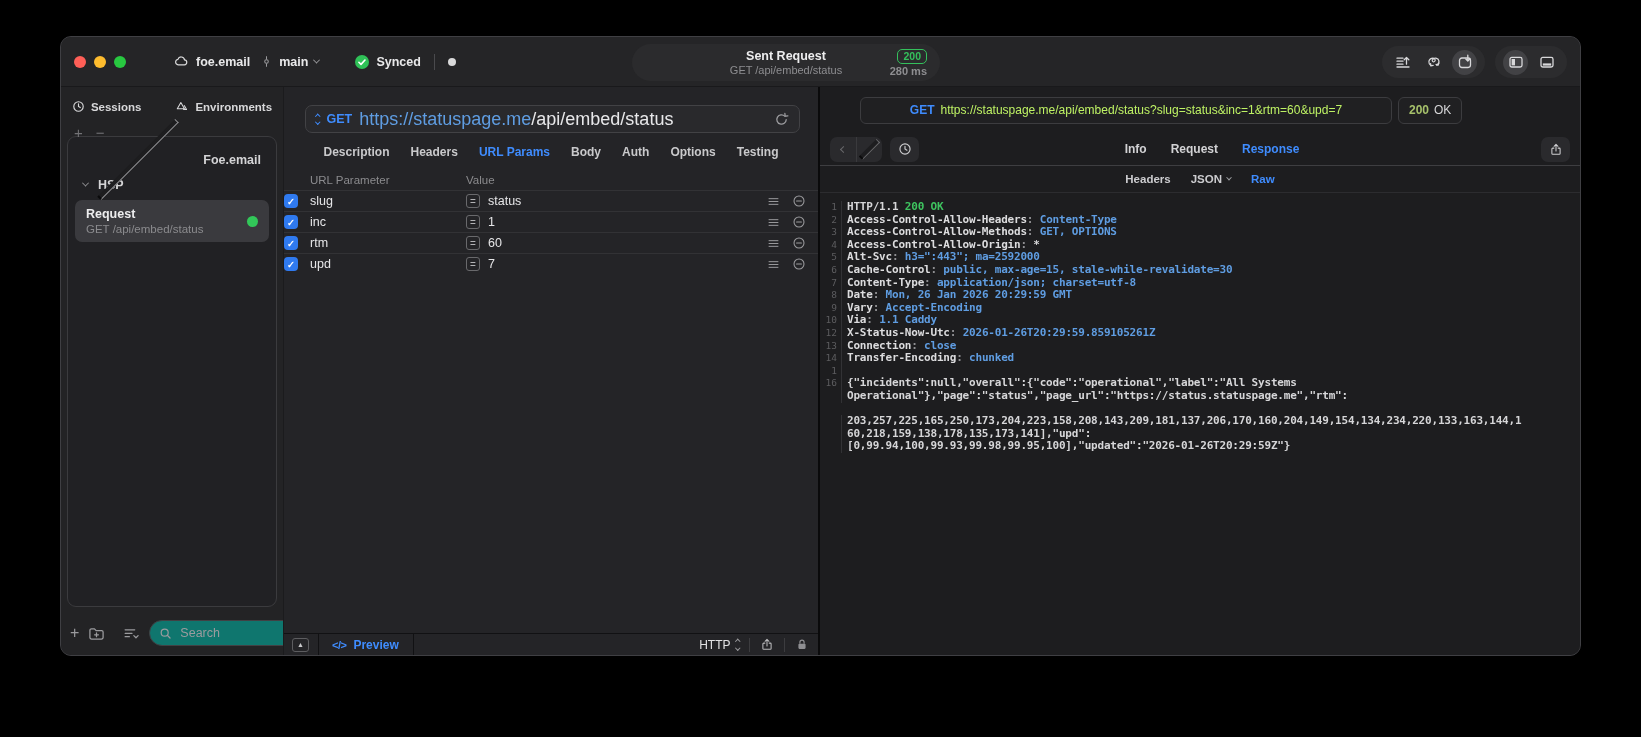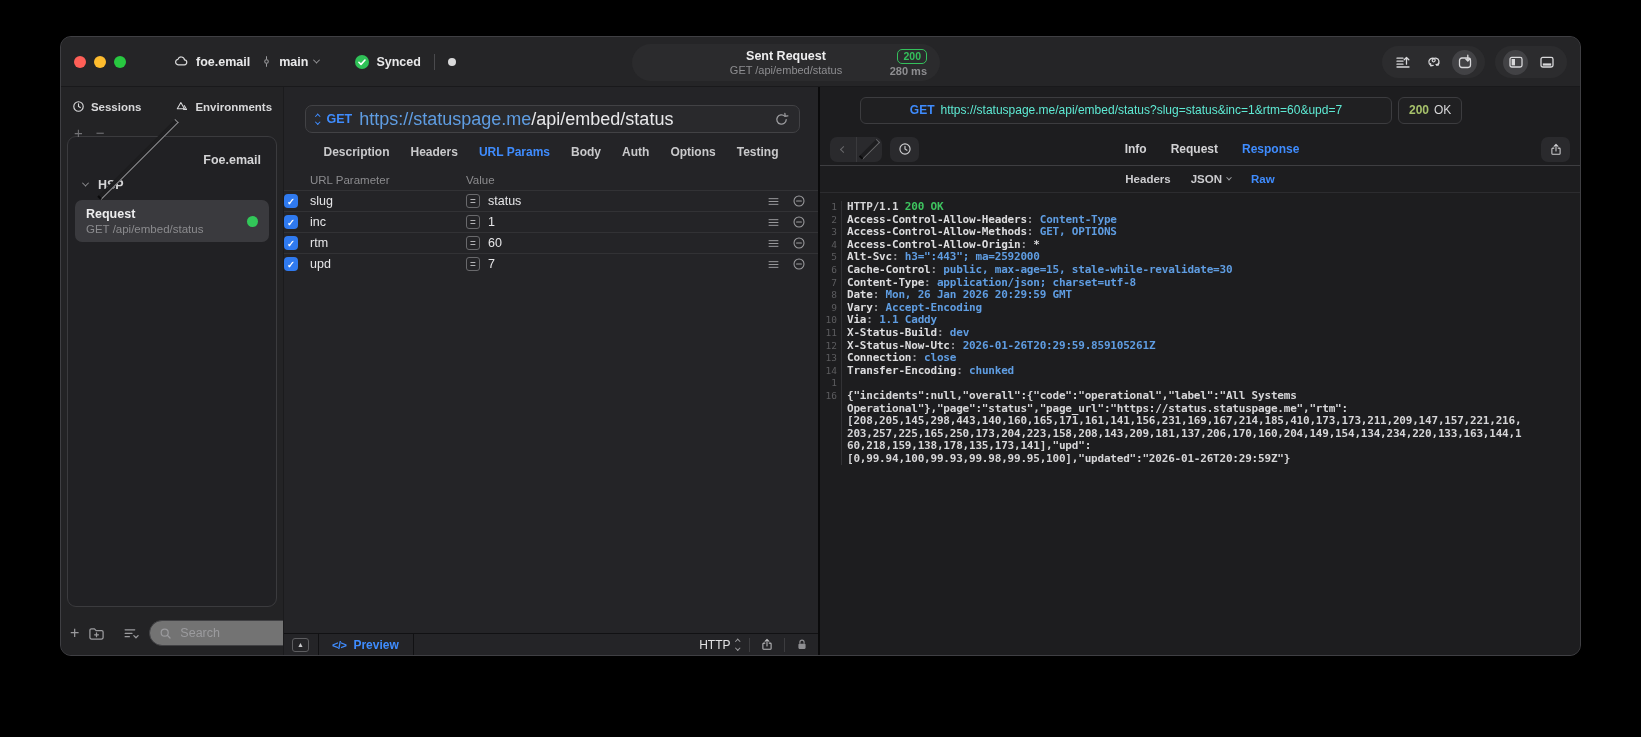--- a/index.html
+++ b/index.html
@@ -54,21 +54,21 @@
     background:#212124;padding-top:10px;}
   .tree-group{height:25px;display:flex;align-items:center;gap:10px;padding:0 15px;color:#d4d4d6;font-size:12.5px;font-weight:600;}
   .tree-group .chev{color:#909093;}
   .req-item{margin:3px 7px 0;background:#3a3a3e;border-radius:7px;padding:6px 11px;display:flex;align-items:center;justify-content:space-between;}
   .ri-title{font-size:12.5px;font-weight:700;color:#ededee;line-height:16px;}
   .ri-sub{font-size:11.5px;color:#8b8b8e;line-height:14px;}
   .green-dot{width:11px;height:11px;border-radius:50%;background:#32c759;}
   .sb-footer{position:absolute;left:9px;right:9px;bottom:7px;height:30px;display:flex;align-items:center;gap:9px;color:#9b9b9e;}
   .sbf-glyph{font-size:16px;line-height:16px;color:#9b9b9e;}
   .sbf-div{width:1px;height:16px;background:#3d3d40;}
-  .search-pill{flex:1;height:26px;background:#737373;border:1px solid #414144;border-radius:14px;
+  .search-pill{flex:1;height:26px;background:#0f766e;border:1px solid #414144;border-radius:14px;
     display:flex;align-items:center;gap:6px;padding:0 9px;}
   .search-pill input{flex:1;background:transparent;border:none;outline:none;color:#e6e6e8;
     font-size:12.5px;font-family:"Liberation Sans",sans-serif;}
   .search-pill input::placeholder{color:#9b9b9e;}
 
   
   .url-bar{margin:18px 18px 0 21px;height:28px;border:1px solid #424245;border-radius:7px;background:#29292c;
     display:flex;align-items:center;padding:0 10px;gap:7px;}
   .ud{display:inline-flex;flex-direction:column;align-items:center;gap:2px;}
   .ud .chev{width:3.5px;height:3.5px;border-width:0 1.4px 1.4px 0;border-style:solid;}
@@ -107,21 +107,21 @@
   .http-sel{font-size:12px;color:#e2e2e4;display:flex;gap:5px;align-items:center;}
   .http-sel .ud{color:#9b9b9e;}
   .mf-vdiv{width:1px;height:14px;background:#3c3c3f;}
   .lock{color:#8f8f92;}
 
   
   .resp-top{height:46px;display:flex;align-items:center;padding-left:40px;}
   .resp-url-box{width:532px;height:27px;border:1px solid #3c3c3f;border-radius:6px;background:#202022;
     display:flex;align-items:center;justify-content:center;gap:6px;font-size:12px;white-space:nowrap;overflow:hidden;}
   .ru-method{color:#3f8cfe;font-weight:700;}
-  .ru-url{color:#5eead4;}
+  .ru-url{color:#bef264;}
   .resp-status-box{height:27px;border:1px solid #3c3c3f;border-radius:6px;background:#202022;
     display:flex;align-items:center;gap:5px;padding:0 10px;margin-left:6px;font-size:12px;}
   .rs-code{color:#a6c16b;font-weight:700;}
   .rs-ok{color:#d6d6d8;}
   .resp-nav{height:33px;display:flex;align-items:center;padding:0 10px;position:relative;border-bottom:1px solid #3e3e41;}
   .hist{display:flex;height:25px;background:#2a2a2d;border-radius:7px;overflow:hidden;}
   .hist-btn{width:26px;display:flex;align-items:center;justify-content:center;color:#68686b;}
   .hist-btn + .hist-btn{border-left:1px solid #3a3a3d;}
   .sq-btn{width:29px;height:25px;background:#2a2a2d;border-radius:7px;display:flex;align-items:center;justify-content:center;color:#cfcfd1;}
   .clock-btn{margin-left:8px;}
@@ -590,24 +590,20 @@
           <div class="cl">
             <span class="ln">9</span>
             <span class="ct"><span class="c-n">Vary</span><span class="c-p">: </span><span class="c-b">Accept-Encoding</span></span>
           </div>
 
           <div class="cl">
             <span class="ln">10</span>
             <span class="ct"><span class="c-n">Via</span><span class="c-p">: </span><span class="c-b">1.1 Caddy</span></span>
           </div>
 
-          <div class="cl">
-            <span class="ln">11</span>
-            <span class="ct"><span class="c-n">X-Status-Build</span><span class="c-p">: </span><span class="c-b">dev</span></span>
-          </div>
 
           <div class="cl">
             <span class="ln">12</span>
             <span class="ct"><span class="c-n">X-Status-Now-Utc</span><span class="c-p">: </span><span class="c-b">2026-01-26T20:29:59.859105261Z</span></span>
           </div>
 
           <div class="cl">
             <span class="ln">13</span>
             <span class="ct"><span class="c-n">Connection</span><span class="c-p">: </span><span class="c-b">close</span></span>
           </div>
@@ -627,21 +623,20 @@
             <span class="ct"><span class="c-w">{"incidents":null,"overall":{"code":"operational","label":"All Systems</span></span>
           </div>
 
           <div class="cl">
             <span class="ln"></span>
             <span class="ct"><span class="c-w">Operational"},"page":"status","page_url":"https://status.statuspage.me","rtm":</span></span>
           </div>
 
           <div class="cl">
             <span class="ln"></span>
-            <span class="ct"><span class="c-w">[208,205,145,298,443,140,160,165,171,161,141,156,231,169,167,214,185,410,173,173,211,209,147,157,221,216,</span></span>
           </div>
 
           <div class="cl">
             <span class="ln"></span>
             <span class="ct"><span class="c-w">203,257,225,165,250,173,204,223,158,208,143,209,181,137,206,170,160,204,149,154,134,234,220,133,163,144,1</span></span>
           </div>
 
           <div class="cl">
             <span class="ln"></span>
             <span class="ct"><span class="c-w">60,218,159,138,178,135,173,141],"upd":</span></span>

